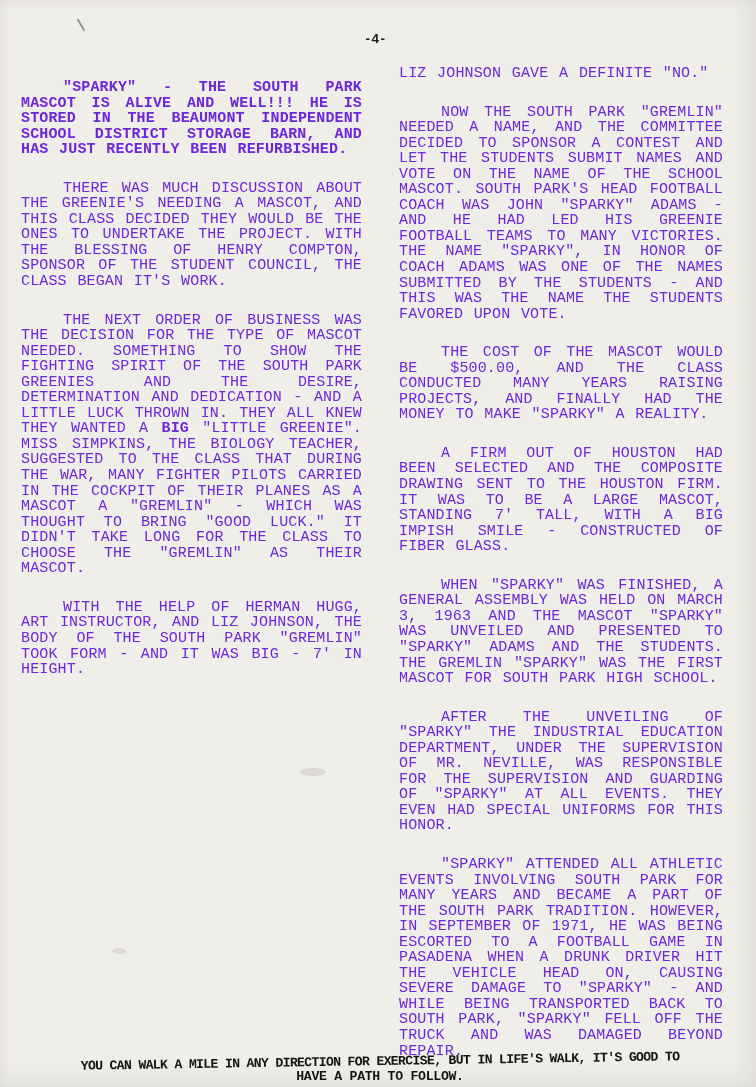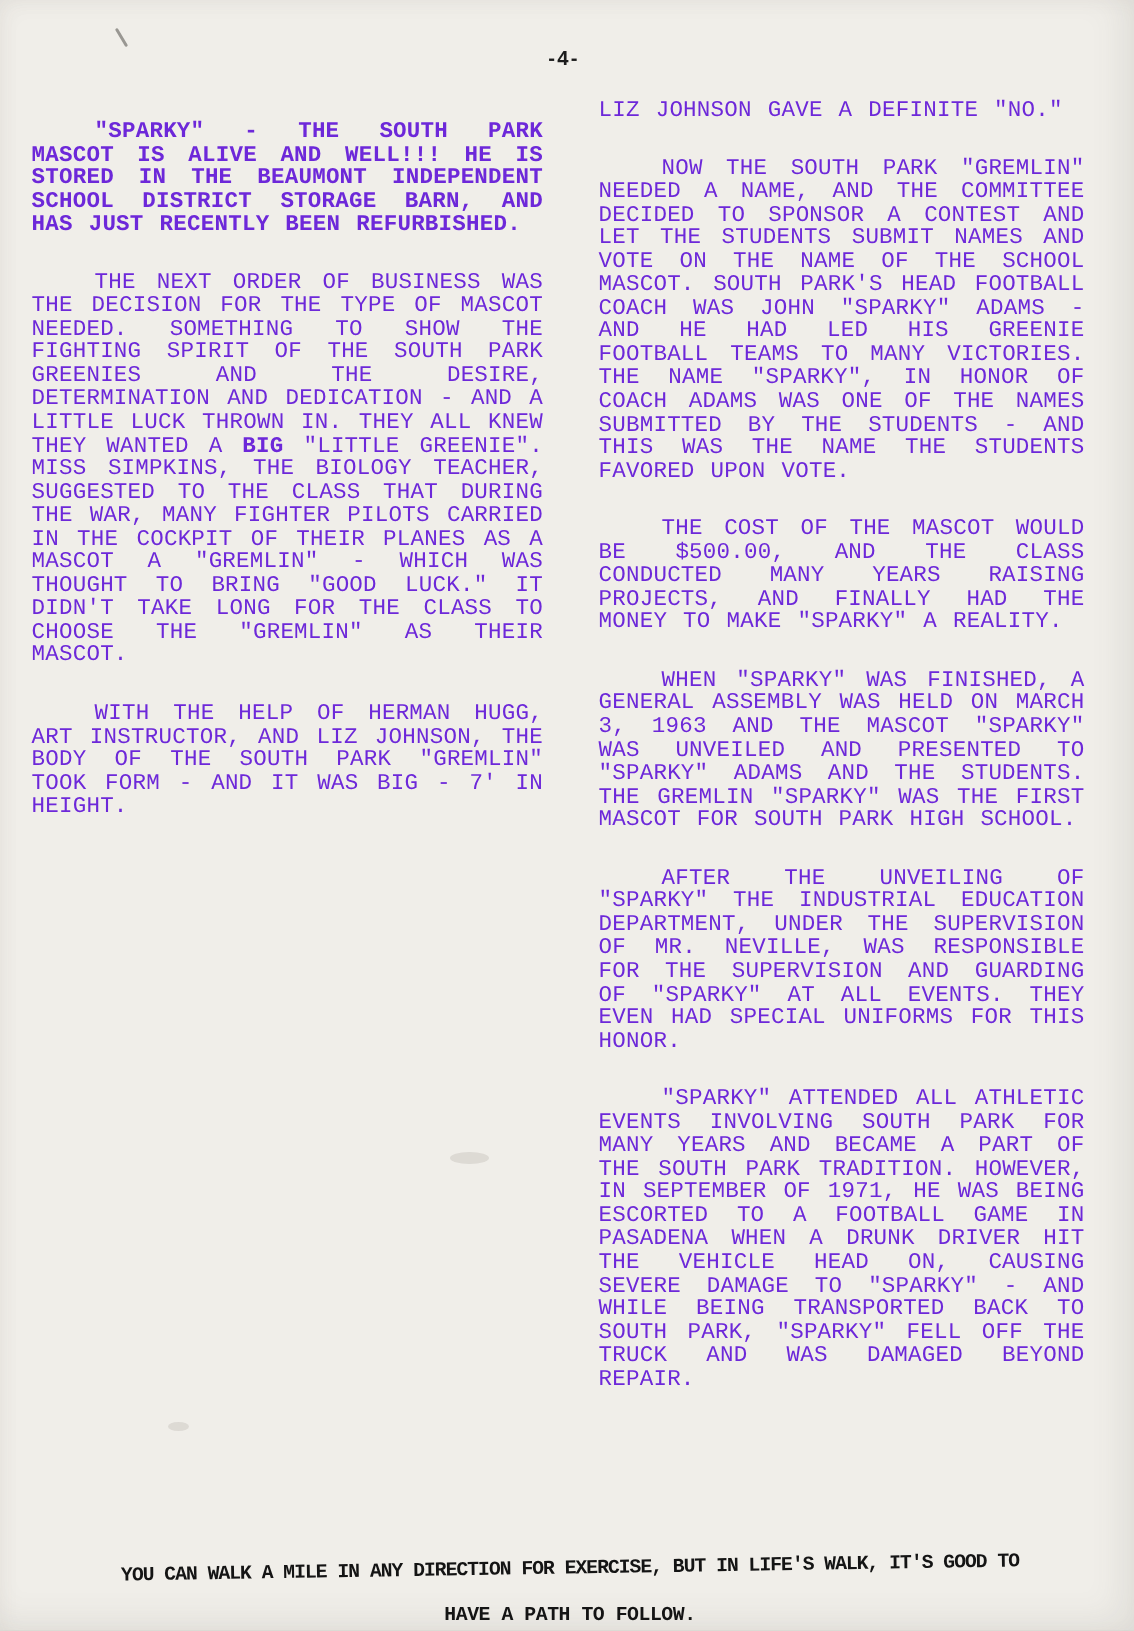--- a/index.html
+++ b/index.html
@@ -44,21 +44,21 @@
     font-family:"Liberation Mono", monospace;
     font-weight:bold;
     color:#141414;
     padding-left:16px;
   }
   .footer-line1 {
     font-size:13.2px; letter-spacing:-0.7px; white-space:nowrap;
     transform:rotate(-0.9deg); transform-origin:50% 50%;
   }
   .footer-line2 {
-    font-size:13.2px; letter-spacing:-0.3px; margin-top:16px;
+    font-size:13.2px; letter-spacing:-0.3px; margin-top:0;
   }
   .stray-mark {
     position:absolute; left:80px; top:18px;
     width:2px; height:14px;
     background:#8a8782;
     border-radius:2px;
     transform:rotate(-31deg);
     opacity:0.85;
   }
   .smudge {
@@ -77,27 +77,29 @@
 
   <div class="stray-mark"></div>
   <div class="smudge smudge-1"></div>
   <div class="smudge smudge-2"></div>
 
   <div class="page-number">-4-</div>
 
   <div class="columns">
     <div class="column column-left">
         <p class="par"><span class="bold">"SPARKY" - THE SOUTH PARK MASCOT IS ALIVE AND WELL!!! HE IS STORED IN THE BEAUMONT INDEPENDENT SCHOOL DISTRICT STORAGE BARN, AND HAS JUST RECENTLY BEEN REFURBISHED.</span></p>
+        <p class="par"><span class="">THERE WAS MUCH DISCUSSION ABOUT THE GREENIE'S NEEDING A MASCOT, AND THIS CLASS DECIDED THEY WOULD BE THE ONES TO UNDERTAKE THE PROJECT. WITH THE BLESSING OF HENRY COMPTON, SPONSOR OF THE STUDENT COUNCIL, THE CLASS BEGAN IT'S WORK.</span></p>
         <p class="par"><span class="">THE NEXT ORDER OF BUSINESS WAS THE DECISION FOR THE TYPE OF MASCOT NEEDED. SOMETHING TO SHOW THE FIGHTING SPIRIT OF THE SOUTH PARK GREENIES AND THE DESIRE, DETERMINATION AND DEDICATION - AND A LITTLE LUCK THROWN IN. THEY ALL KNEW THEY WANTED A </span><span class="bold">BIG</span><span class=""> "LITTLE GREENIE". MISS SIMPKINS, THE BIOLOGY TEACHER, SUGGESTED TO THE CLASS THAT DURING THE WAR, MANY FIGHTER PILOTS CARRIED IN THE COCKPIT OF THEIR PLANES AS A MASCOT A "GREMLIN" - WHICH WAS THOUGHT TO BRING "GOOD LUCK." IT DIDN'T TAKE LONG FOR THE CLASS TO CHOOSE THE "GREMLIN" AS THEIR MASCOT.</span></p>
         <p class="par"><span class="">WITH THE HELP OF HERMAN HUGG, ART INSTRUCTOR, AND LIZ JOHNSON, THE BODY OF THE SOUTH PARK "GREMLIN" TOOK FORM - AND IT WAS BIG - 7' IN HEIGHT.</span></p>
       </div>
     <div class="column column-right">
         <p class="par no-indent"><span class="">LIZ JOHNSON GAVE A DEFINITE "NO."</span></p>
         <p class="par"><span class="">NOW THE SOUTH PARK "GREMLIN" NEEDED A NAME, AND THE COMMITTEE DECIDED TO SPONSOR A CONTEST AND LET THE STUDENTS SUBMIT NAMES AND VOTE ON THE NAME OF THE SCHOOL MASCOT. SOUTH PARK'S HEAD FOOTBALL COACH WAS JOHN "SPARKY" ADAMS - AND HE HAD LED HIS GREENIE FOOTBALL TEAMS TO MANY VICTORIES. THE NAME "SPARKY", IN HONOR OF COACH ADAMS WAS ONE OF THE NAMES SUBMITTED BY THE STUDENTS - AND THIS WAS THE NAME THE STUDENTS FAVORED UPON VOTE.</span></p>
         <p class="par"><span class="">THE COST OF THE MASCOT WOULD BE $500.00, AND THE CLASS CONDUCTED MANY YEARS RAISING PROJECTS, AND FINALLY HAD THE MONEY TO MAKE "SPARKY" A REALITY.</span></p>
+        <p class="par"><span class="">A FIRM OUT OF HOUSTON HAD BEEN SELECTED AND THE COMPOSITE DRAWING SENT TO THE HOUSTON FIRM. IT WAS TO BE A LARGE MASCOT, STANDING 7' TALL, WITH A BIG IMPISH SMILE - CONSTRUCTED OF FIBER GLASS.</span></p>
         <p class="par"><span class="">WHEN "SPARKY" WAS FINISHED, A GENERAL ASSEMBLY WAS HELD ON MARCH 3, 1963 AND THE MASCOT "SPARKY" WAS UNVEILED AND PRESENTED TO "SPARKY" ADAMS AND THE STUDENTS. THE GREMLIN "SPARKY" WAS THE FIRST MASCOT FOR SOUTH PARK HIGH SCHOOL.</span></p>
         <p class="par"><span class="">AFTER THE UNVEILING OF "SPARKY" THE INDUSTRIAL EDUCATION DEPARTMENT, UNDER THE SUPERVISION OF MR. NEVILLE, WAS RESPONSIBLE FOR THE SUPERVISION AND GUARDING OF "SPARKY" AT ALL EVENTS. THEY EVEN HAD SPECIAL UNIFORMS FOR THIS HONOR.</span></p>
         <p class="par"><span class="">"SPARKY" ATTENDED ALL ATHLETIC EVENTS INVOLVING SOUTH PARK FOR MANY YEARS AND BECAME A PART OF THE SOUTH PARK TRADITION. HOWEVER, IN SEPTEMBER OF 1971, HE WAS BEING ESCORTED TO A FOOTBALL GAME IN PASADENA WHEN A DRUNK DRIVER HIT THE VEHICLE HEAD ON, CAUSING SEVERE DAMAGE TO "SPARKY" - AND WHILE BEING TRANSPORTED BACK TO SOUTH PARK, "SPARKY" FELL OFF THE TRUCK AND WAS DAMAGED BEYOND REPAIR.</span></p>
       </div>
   </div>
 
   <div class="footer">
     <div class="footer-line1">YOU CAN WALK A MILE IN ANY DIRECTION FOR EXERCISE, BUT IN LIFE'S WALK, IT'S GOOD TO</div>
     <div class="footer-line2">HAVE A PATH TO FOLLOW.</div>
   </div>

